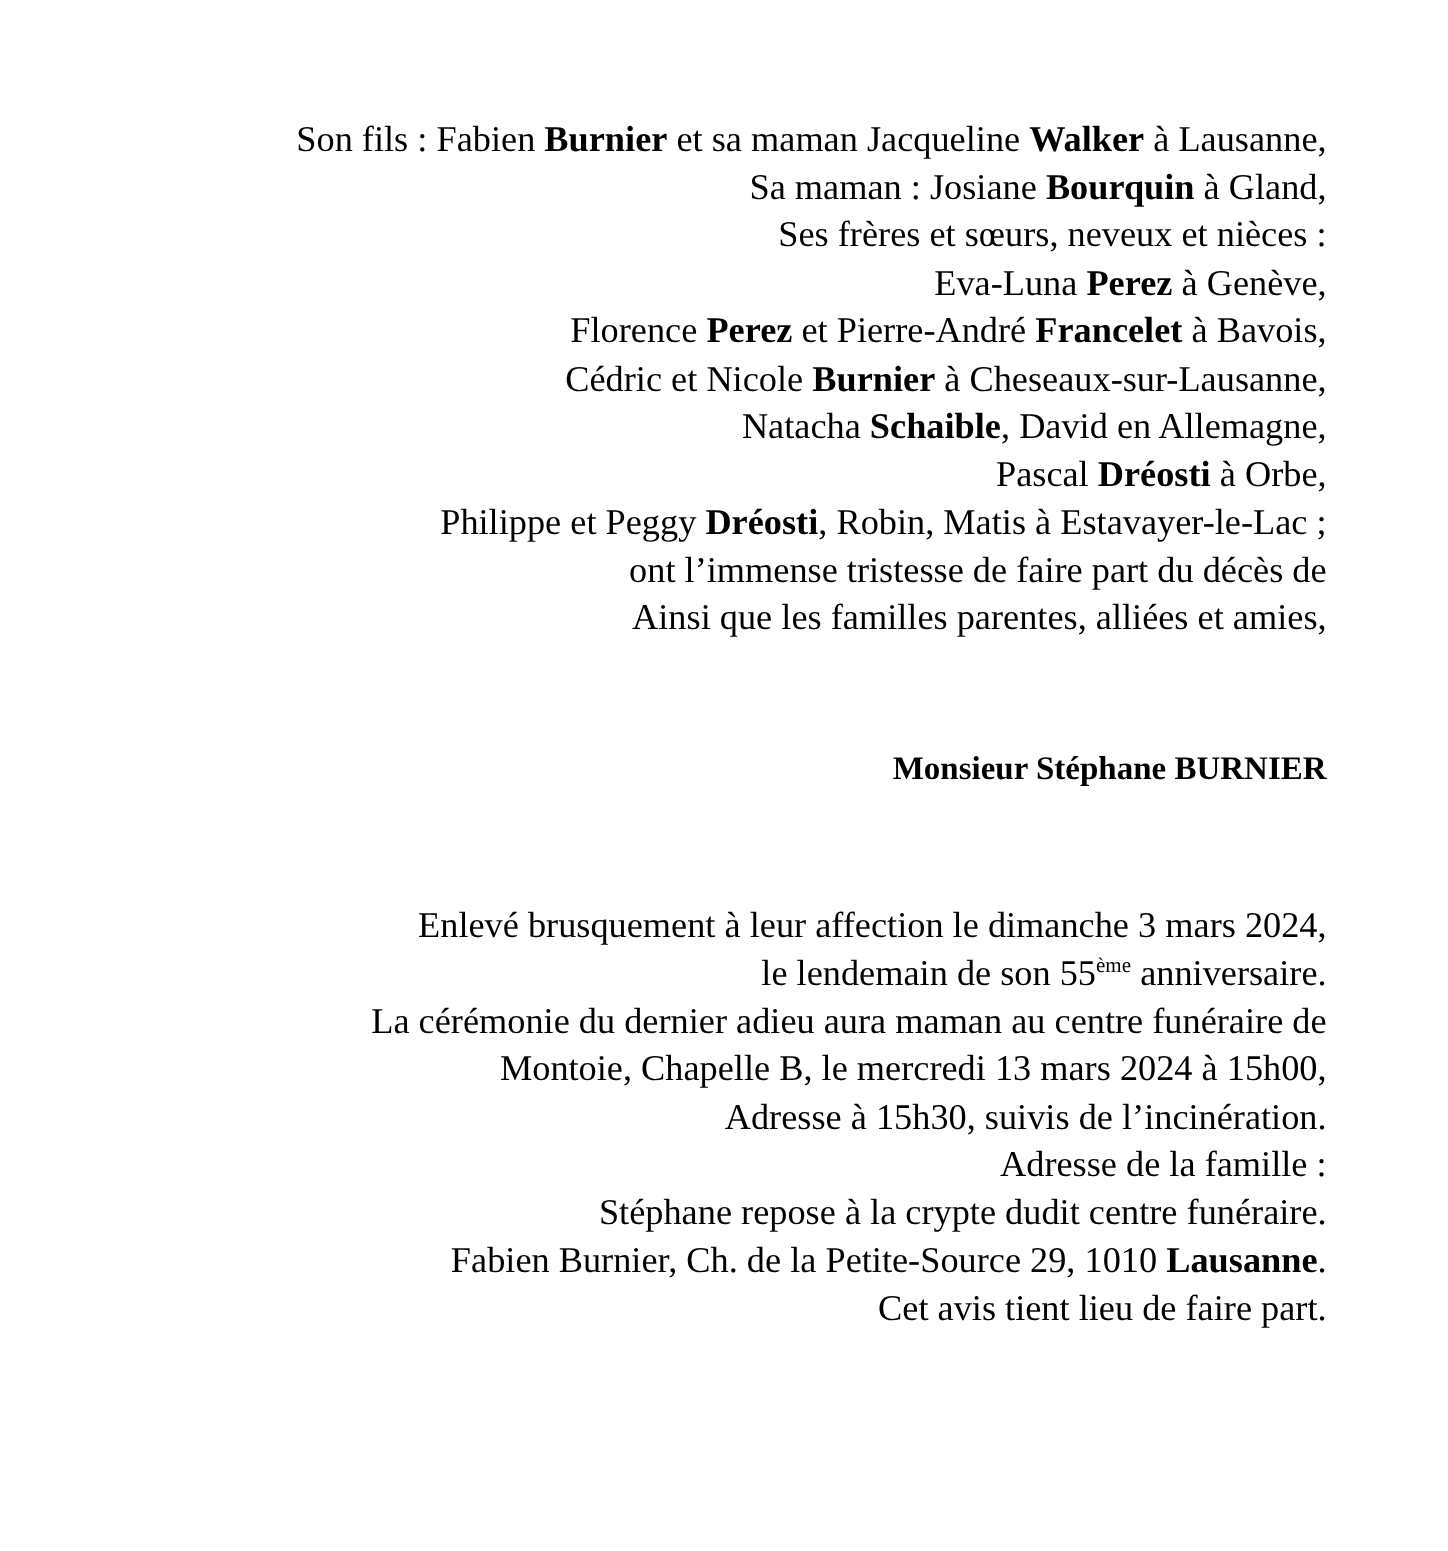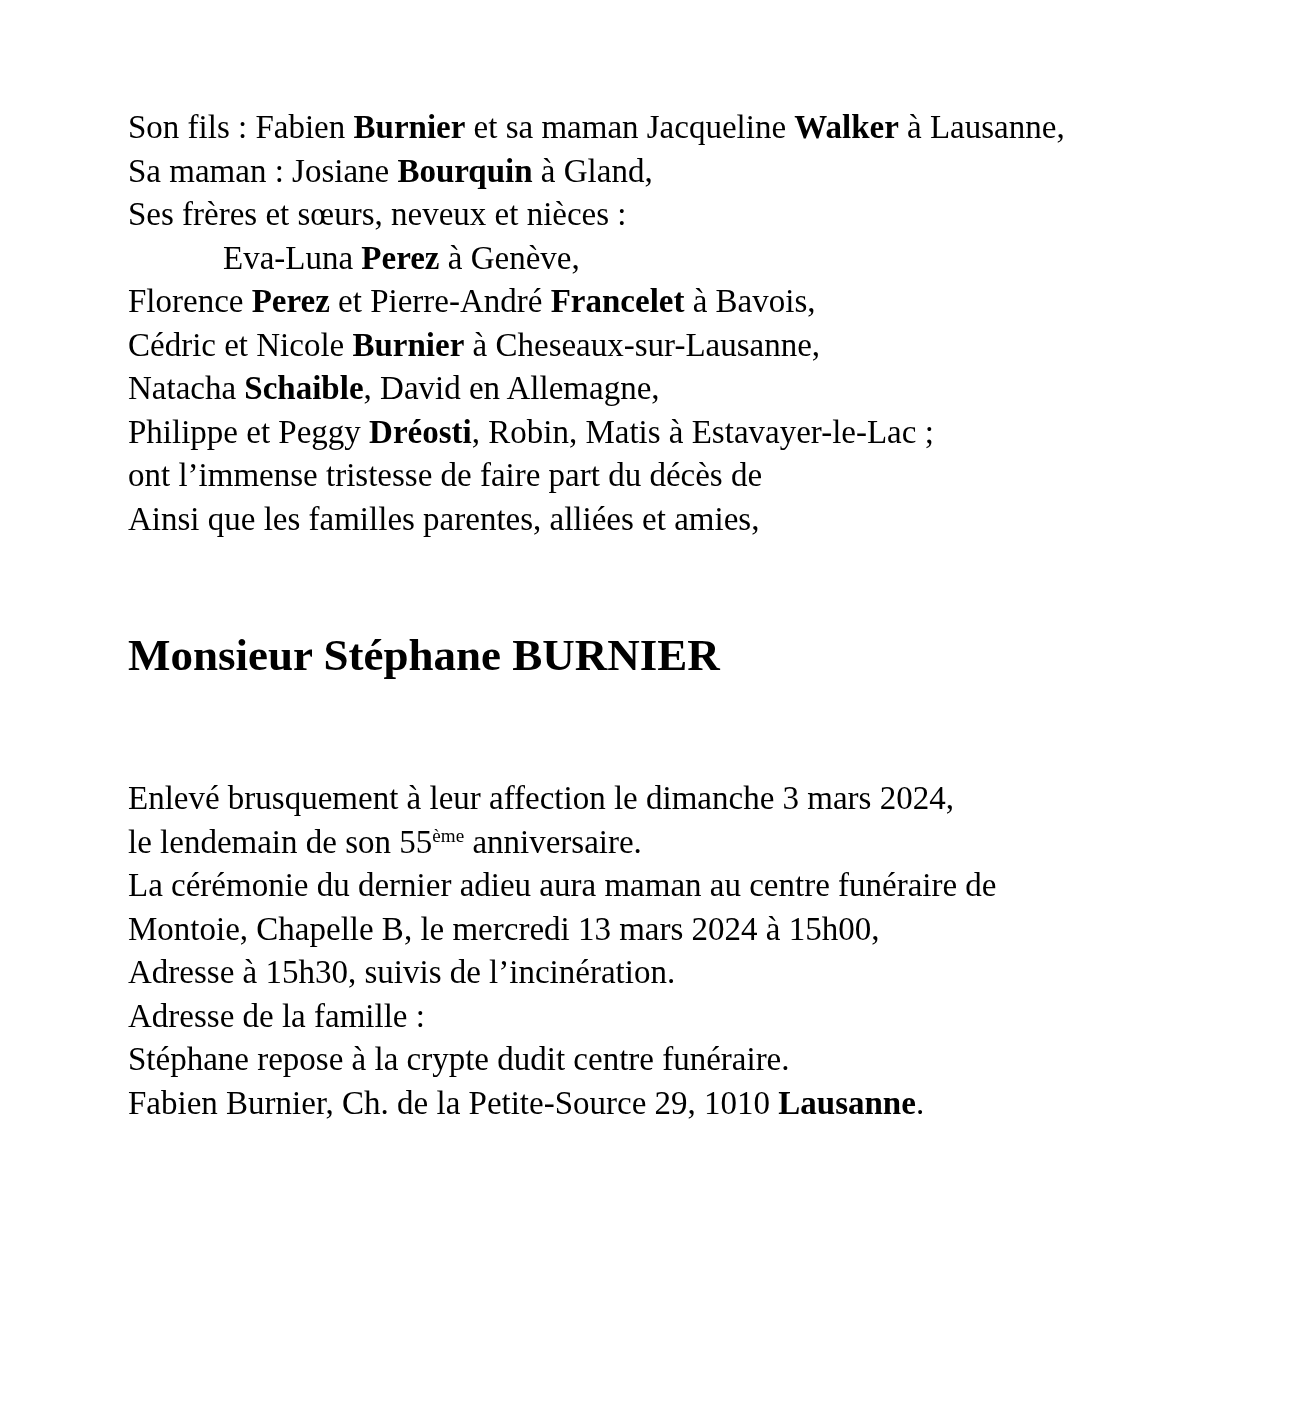--- a/index.html
+++ b/index.html
@@ -21,64 +21,67 @@
     padding: 106px 110px 0 128px;
     background: #ffffff;
   }
   .text-block {
     font-size: 33px;
     line-height: 43.5px;
     white-space: nowrap;
   }
   .line {
     height: 43.5px;
+    text-align: right;
   }
   .line.indent {
     padding-left: 95px;
   }
   .bold {
     font-weight: bold;
   }
   sup.ordinal {
     font-size: 0.58em;
     line-height: 0;
     vertical-align: baseline;
     position: relative;
     top: -0.55em;
     margin-top: 20px;
   }
   .notice-title {
     margin: 84px 0 92px 0;
-    font-size: 45px;
+    font-size: 30px;
     line-height: 60px;
     font-weight: bold;
-    text-align: left;
+    text-align: right;
     white-space: nowrap;
   }
 </style>
 </head>
 <body>
 
 <div class="page">
   <div class="text-block">
       <div class="line"><span>Son fils : Fabien </span><span class="bold">Burnier</span><span> et sa maman Jacqueline </span><span class="bold">Walker</span><span> à Lausanne,</span></div>
       <div class="line"><span>Sa maman : Josiane </span><span class="bold">Bourquin</span><span> à Gland,</span></div>
       <div class="line"><span>Ses frères et sœurs, neveux et nièces :</span></div>
       <div class="line indent"><span>Eva-Luna </span><span class="bold">Perez</span><span> à Genève,</span></div>
       <div class="line"><span>Florence </span><span class="bold">Perez</span><span> et Pierre-André </span><span class="bold">Francelet</span><span> à Bavois,</span></div>
       <div class="line"><span>Cédric et Nicole </span><span class="bold">Burnier</span><span> à Cheseaux-sur-Lausanne,</span></div>
       <div class="line"><span>Natacha </span><span class="bold">Schaible</span><span>, David en Allemagne,</span></div>
+      <div class="line"><span>Pascal </span><span class="bold">Dréosti</span><span> à Orbe,</span></div>
       <div class="line"><span>Philippe et Peggy </span><span class="bold">Dréosti</span><span>, Robin, Matis à Estavayer-le-Lac ;</span></div>
       <div class="line"><span>ont l’immense tristesse de faire part du décès de</span></div>
       <div class="line"><span>Ainsi que les familles parentes, alliées et amies,</span></div>
     </div>
   <div class="notice-title">Monsieur Stéphane BURNIER</div>
   <div class="text-block">
       <div class="line"><span>Enlevé brusquement à leur affection le dimanche 3 mars 2024,</span></div>
       <div class="line"><span>le lendemain de son 55</span><sup class="ordinal">ème</sup><span> anniversaire.</span></div>
       <div class="line"><span>La cérémonie du dernier adieu aura maman au centre funéraire de</span></div>
       <div class="line"><span>Montoie, Chapelle B, le mercredi 13 mars 2024 à 15h00,</span></div>
       <div class="line"><span>Adresse à 15h30, suivis de l’incinération.</span></div>
       <div class="line"><span>Adresse de la famille :</span></div>
       <div class="line"><span>Stéphane repose à la crypte dudit centre funéraire.</span></div>
       <div class="line"><span>Fabien Burnier, Ch. de la Petite-Source 29, 1010 </span><span class="bold">Lausanne</span><span>.</span></div>
+      <div class="line indent"><span>Cet avis tient lieu de faire part.</span></div>
     </div>
 </div>
 
 </body></html>

